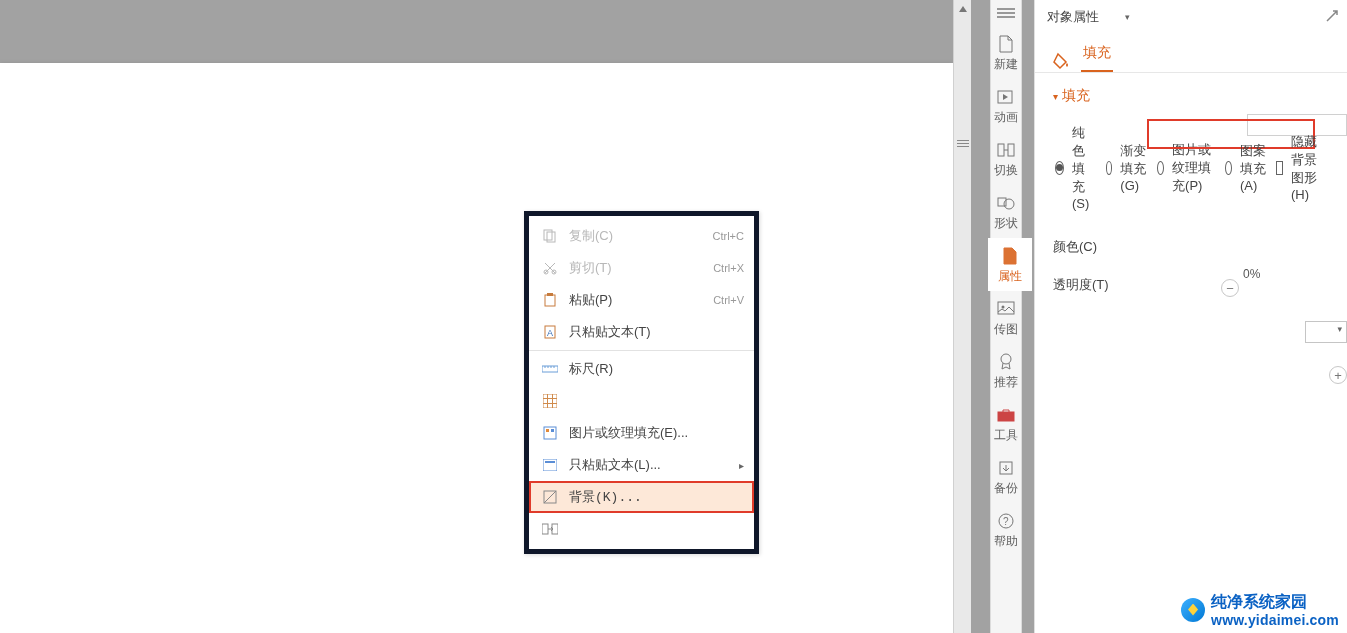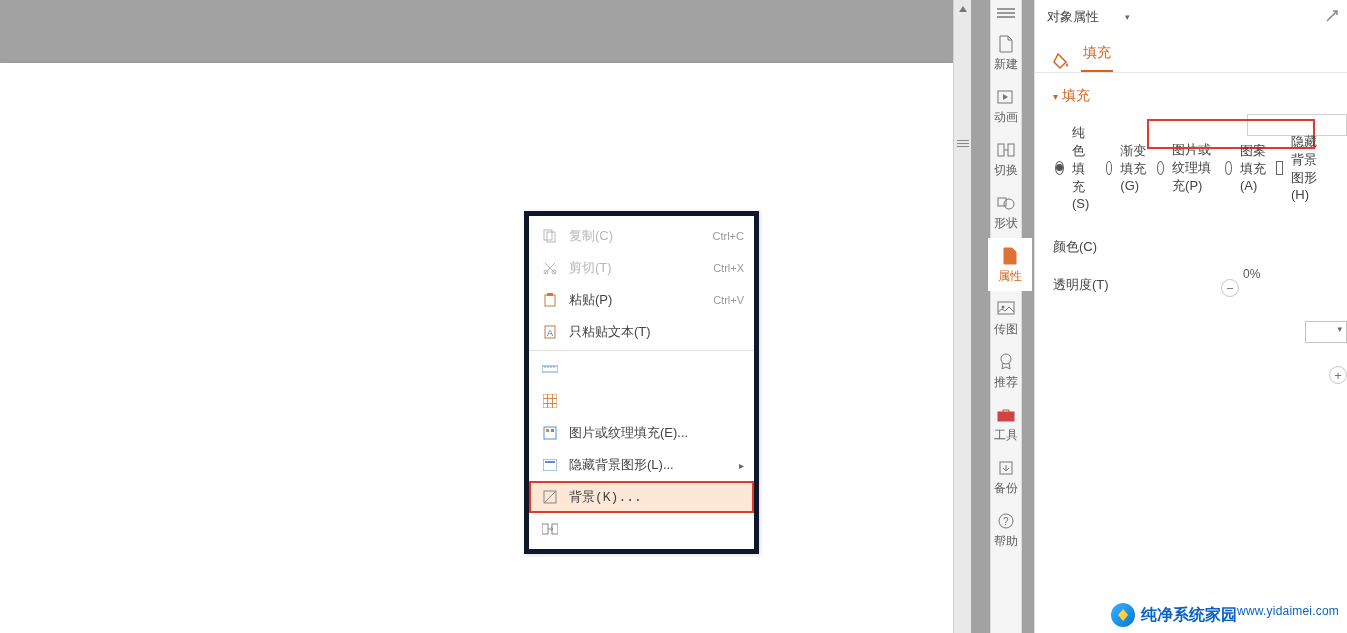--- a/index.html
+++ b/index.html
@@ -245,22 +245,22 @@
       width: 24px; height: 24px; border-radius: 50%;
       background: linear-gradient(135deg,#3eb0ff,#0078d4);
       display:flex; align-items:center; justify-content:center;
       position:relative;
     }
     .watermark .wicon span {
       width: 10px; height: 12px; background:#ffd23a;
       clip-path: polygon(50% 0,100% 50%,50% 100%,0 50%);
     }
     .watermark .wtext1 { font-weight:bold; color:#0b62c4; font-size:16px;}
-    .watermark .wurl { font-size:12px; color:#0b62c4; display:block; line-height:1; letter-spacing:0.2px;}
-    .watermark .wcol { display:flex; flex-direction:row; }
+    .watermark .wurl { font-size:14px; color:#0b62c4; display:block; line-height:1; letter-spacing:0.2px;font-weight:bold;}
+    .watermark .wcol { display:flex; flex-direction:column; }
   </style>
 </head>
 <body>
 
 <div class="canvas-area">
   <div class="slide"></div>
   <div class="scrollbar-v">
     <div class="scroll-arrow">
       <svg width="8" height="6">
           <path d="M4 0 L8 6 L0 6 Z" fill="#777"></path>
@@ -316,20 +316,21 @@
     <span class="label">只粘贴文本(T)</span>
   </div>
   <div class="menu-sep"></div>
   <div class="menu-item">
     <span class="micon">
       <svg width="16" height="12" viewBox="0 0 16 12">
           <rect x="0" y="3" width="16" height="6" fill="none" stroke="#6a9ed8"></rect>
           <path d="M3 3v2 M6 3v2 M9 3v2 M12 3v2" stroke="#6a9ed8"></path>
         </svg>
     </span>
+    <span class="label">标尺(R)</span>
   </div>
   <div class="menu-item">
     <span class="micon">
       <svg width="14" height="14" viewBox="0 0 14 14">
           <path d="M0 0h14v14H0z M0 4.5h14 M0 9.5h14 M4.5 0v14 M9.5 0v14" fill="none" stroke="#d08a4a"></path>
         </svg>
     </span>
   </div>
   <div class="menu-item">
     <span class="micon">
@@ -341,21 +342,21 @@
     </span>
     <span class="label">图片或纹理填充(E)...</span>
   </div>
   <div class="menu-item">
     <span class="micon">
       <svg width="14" height="12" viewBox="0 0 14 12">
           <rect x="0" y="0" width="14" height="12" fill="none" stroke="#5b8ed6"></rect>
           <rect x="2" y="2" width="10" height="2" fill="#5b8ed6"></rect>
         </svg>
     </span>
-    <span class="label">隐藏背景图形(L)...</span>
+    <span class="label">只粘贴文本(L)...</span>
     <span class="subarrow">▸</span>
   </div>
   <div class="menu-item highlighted">
     <span class="micon">
       <svg width="14" height="14" viewBox="0 0 14 14">
           <rect x="1" y="1" width="12" height="12" fill="none" stroke="#888"></rect>
           <path d="M1 13 L13 1" stroke="#888"></path>
         </svg>
     </span>
     <span class="label">背景(K)...</span>

